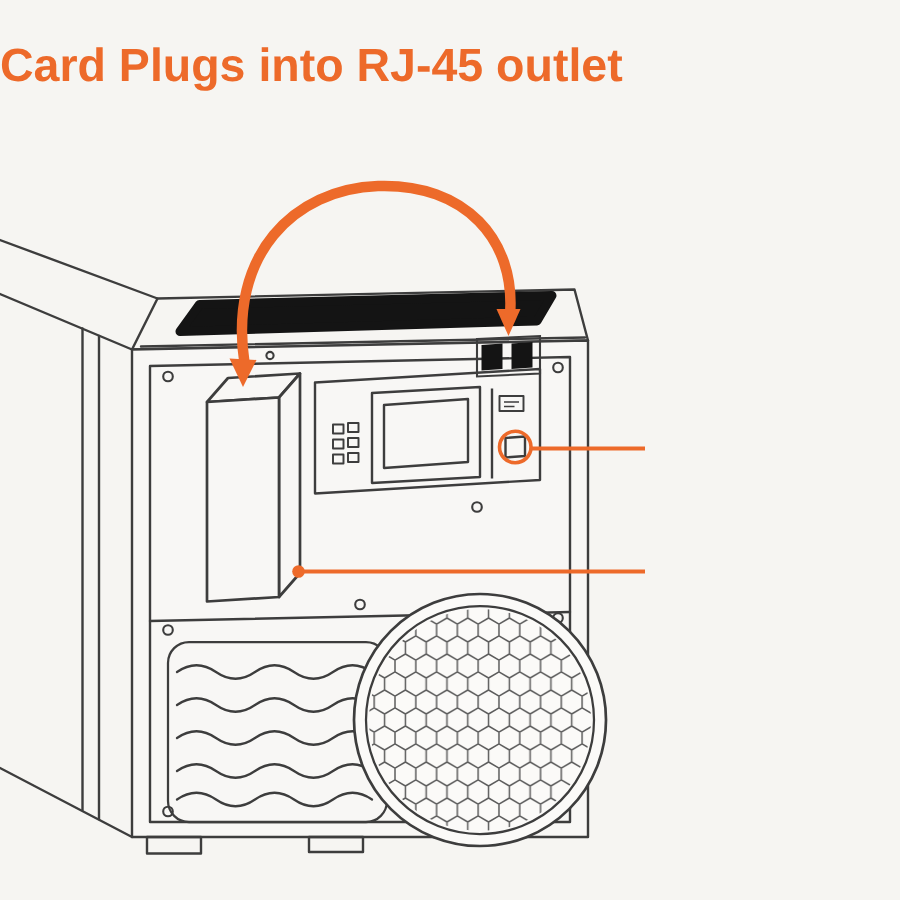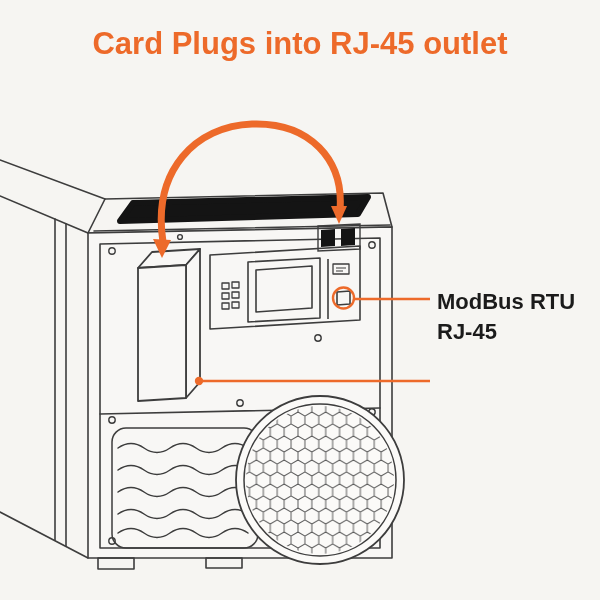--- a/index.html
+++ b/index.html
@@ -2,21 +2,21 @@
 <html><head>
 <meta charset="utf-8">
 <style>
   html,body{margin:0;padding:0;}
   .stage{
     position:relative;width:600px;height:600px;overflow:hidden;
     background:#f6f5f2;
     font-family:"Liberation Sans", sans-serif;
   }
   .title{
-    position:absolute;top:26px;left:0;width:600px;text-align:center;
+    position:absolute;top:26px;left:0;width:600px;text-align:left;
     font-size:31px;font-weight:bold;color:#ED6A2A;letter-spacing:0px;
   }
   .diagram-svg{position:absolute;left:0;top:0;}
   .callout{
     position:absolute;font-size:22px;font-weight:bold;color:#1b1b1b;
     line-height:30px;white-space:nowrap;
   }
   .callout-modbus{left:437px;top:287px;}
   .callout-snmp{left:437px;top:368px;}
 </style>
@@ -127,19 +127,15 @@
     </g>
 
     <g>
       <circle cx="343.5" cy="298" r="10.5" fill="none" stroke="#ED6A2A" stroke-width="2.4"></circle>
       <path d="M354,299 L430,299" stroke="#ED6A2A" stroke-width="2.6"></path>
       <circle cx="199" cy="381" r="4.2" fill="#ED6A2A"></circle>
       <path d="M199,381 L430,381" stroke="#ED6A2A" stroke-width="2.6"></path>
     </g>
   </svg>
 
-  <div class="callout callout-modbus">
-    <div>ModBus RTU</div>
-    <div>RJ-45</div>
-  </div>
 
 
 </div>
 
 </body></html>

